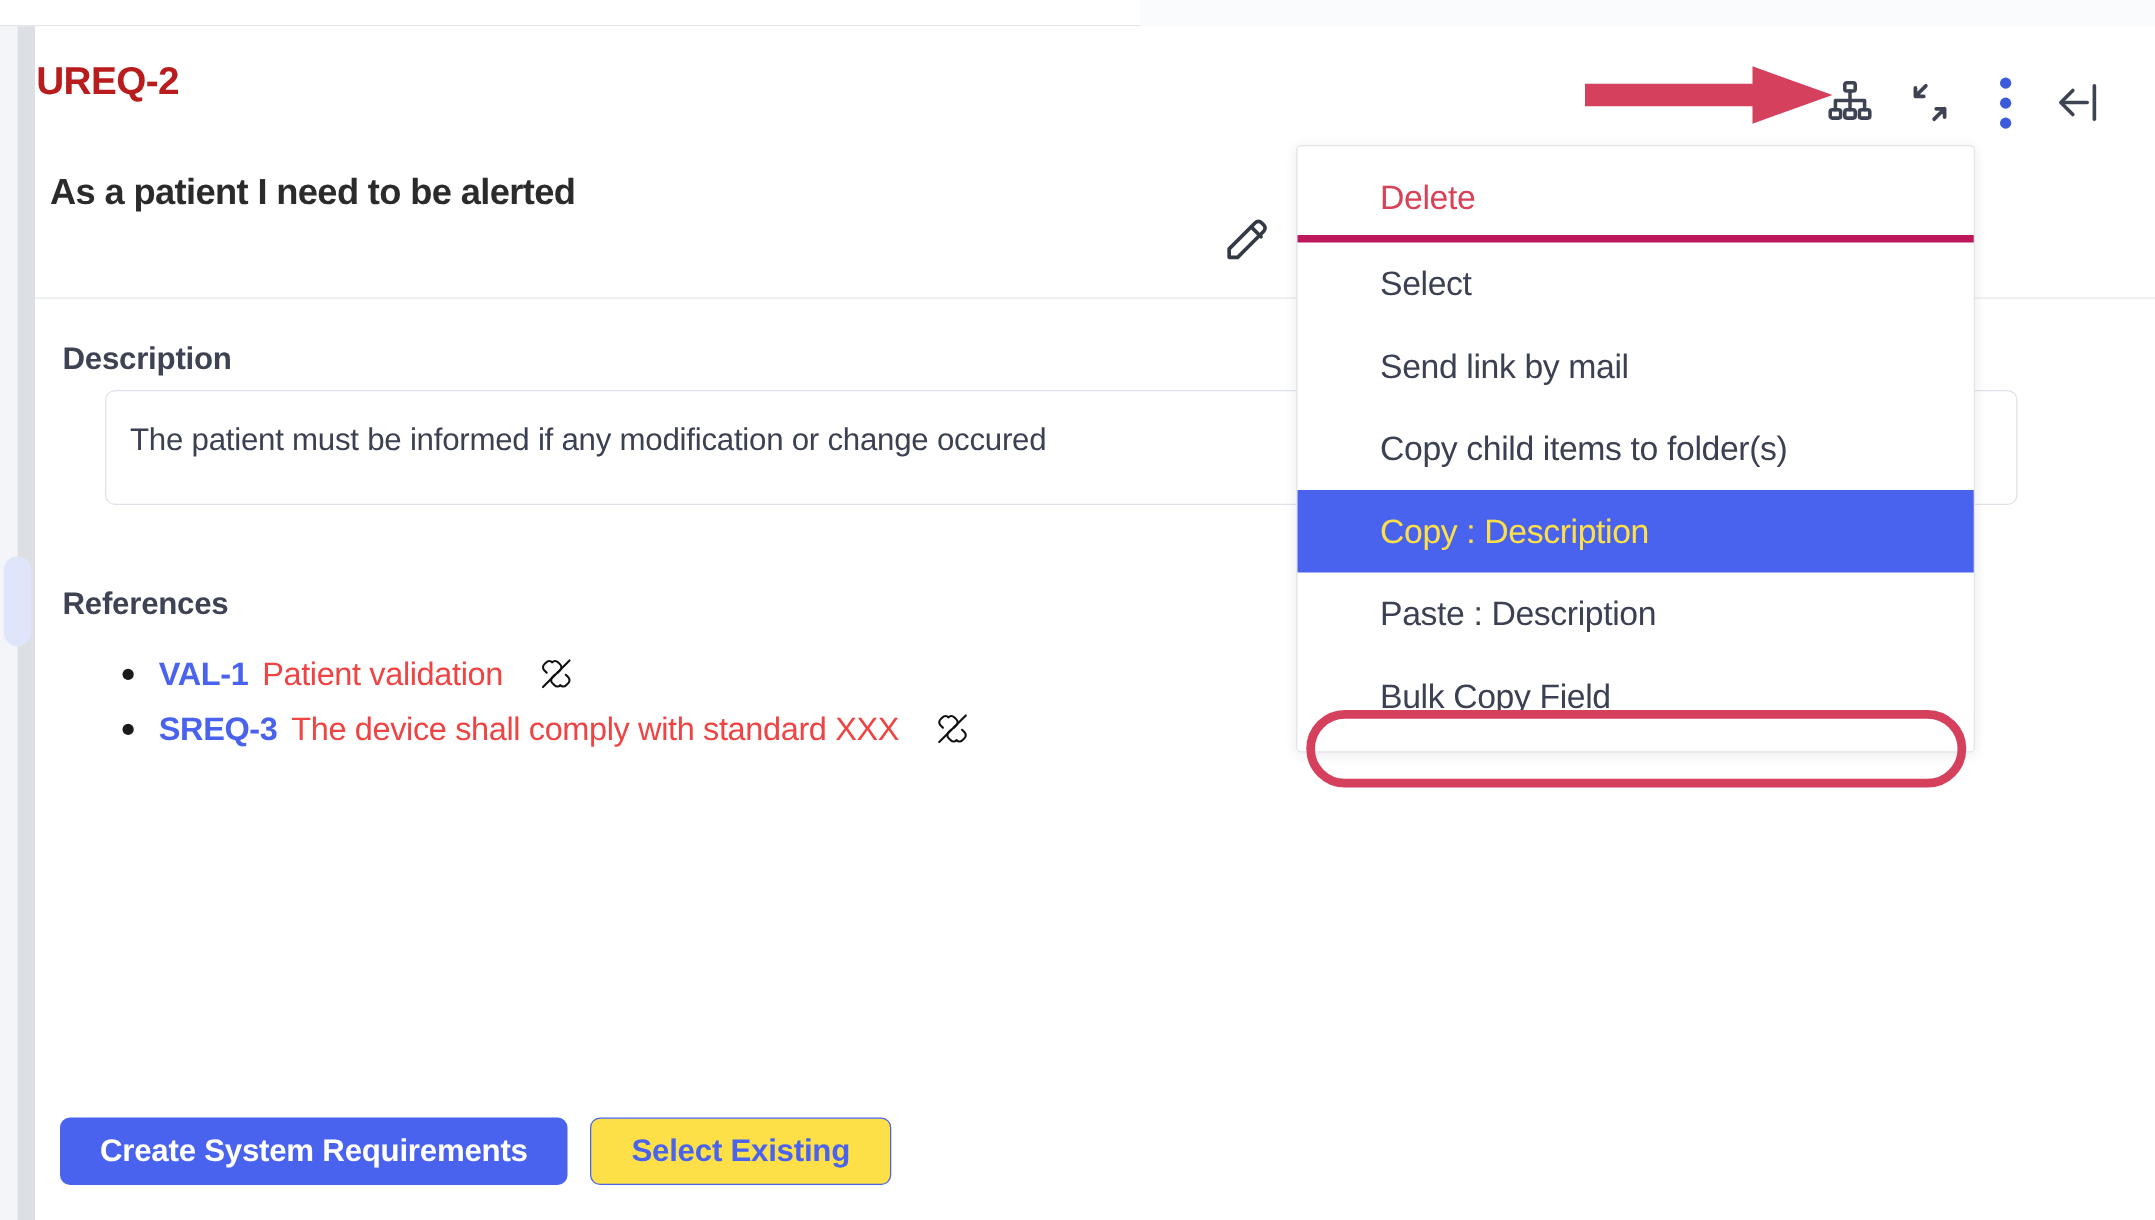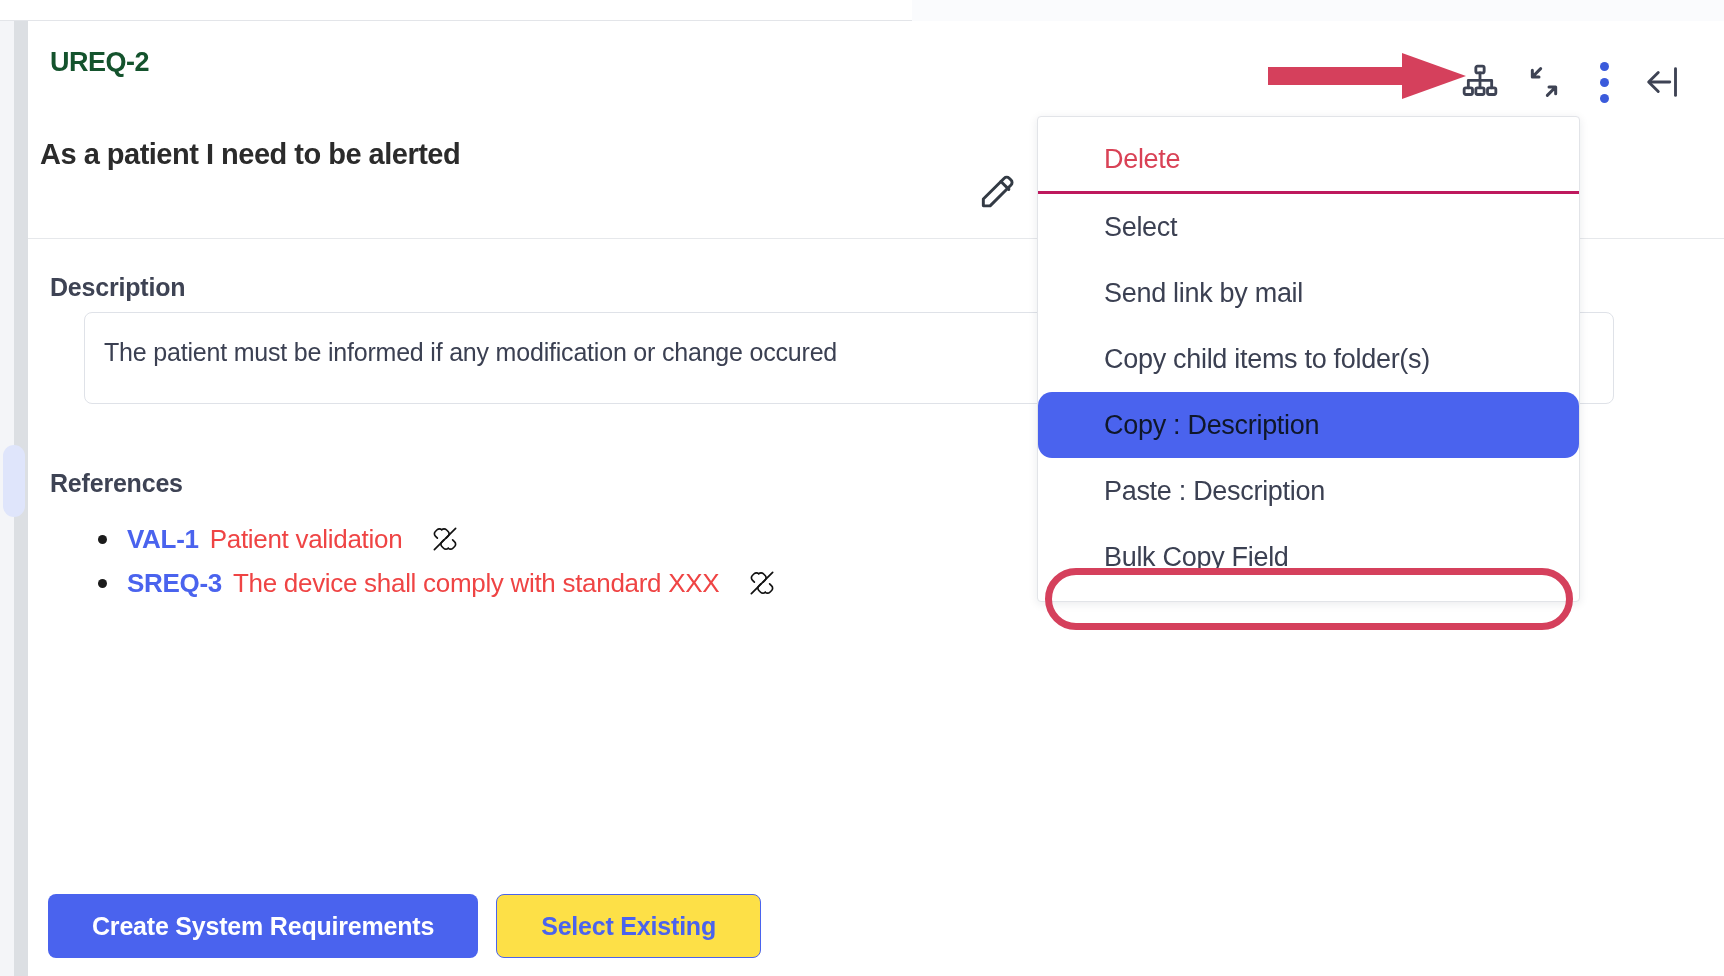--- a/index.html
+++ b/index.html
@@ -65,24 +65,24 @@
 
   
   .panel-header {
     position: relative;
     height: 218px;
     border-bottom: 1px solid #e6e8eb;
   }
 
   .req-id {
     position: absolute;
-    left: 22px; top: 26px;
-    font-size: 27px;
+    left: 1px; top: 26px;
+    font-size: 31px;
     font-weight: 700;
-    color: #14532d;
+    color: #b91c1c;
     letter-spacing: -0.5px;
   }
 
   .req-title {
     position: absolute;
     left: 12px; top: 117px;
     font-size: 29px;
     font-weight: 700;
     color: #2b2b2b;
     letter-spacing: -0.5px;
@@ -198,22 +198,22 @@
     left: 20px; top: 655px;
     display: flex;
     gap: 18px;
   }
   .btn {
     font-family: "Liberation Sans", sans-serif;
     font-size: 25px;
     font-weight: 700;
     letter-spacing: -0.2px;
     border-radius: 8px;
-    height: 64px;
-    padding: 0 44px;
+    height: 54px;
+    padding: 0 32px;
     cursor: pointer;
     display: flex;
     align-items: center;
     justify-content: center;
     white-space: nowrap;
   }
   .btn-primary {
     background: #4a63ee;
     color: #ffffff;
     border: none;
@@ -243,25 +243,24 @@
     align-items: center;
     padding-left: 66px;
     font-size: 27px;
     color: #3b4052;
     letter-spacing: -0.3px;
     cursor: pointer;
     white-space: nowrap;
     position: relative;
   }
   .menu-item.danger { color: #d94256; }
-  .menu-item.sep { border-bottom: 3px solid #be185d; }
+  .menu-item.sep { border-bottom: 6px solid #be185d; }
   .menu-item.active {
     background: #4a63ee;
-    color: #0f172a;
-    border-radius: 14px;
+    color: #fde047;
   }
   .menu-pad-top { height: 11px; }
   .menu-pad-bottom { height: 11px; }
 
   
   .annot-box {
     position: absolute;
     left: 1045px; top: 568px;
     width: 528px; height: 62px;
     border: 7px solid #d5405c;

